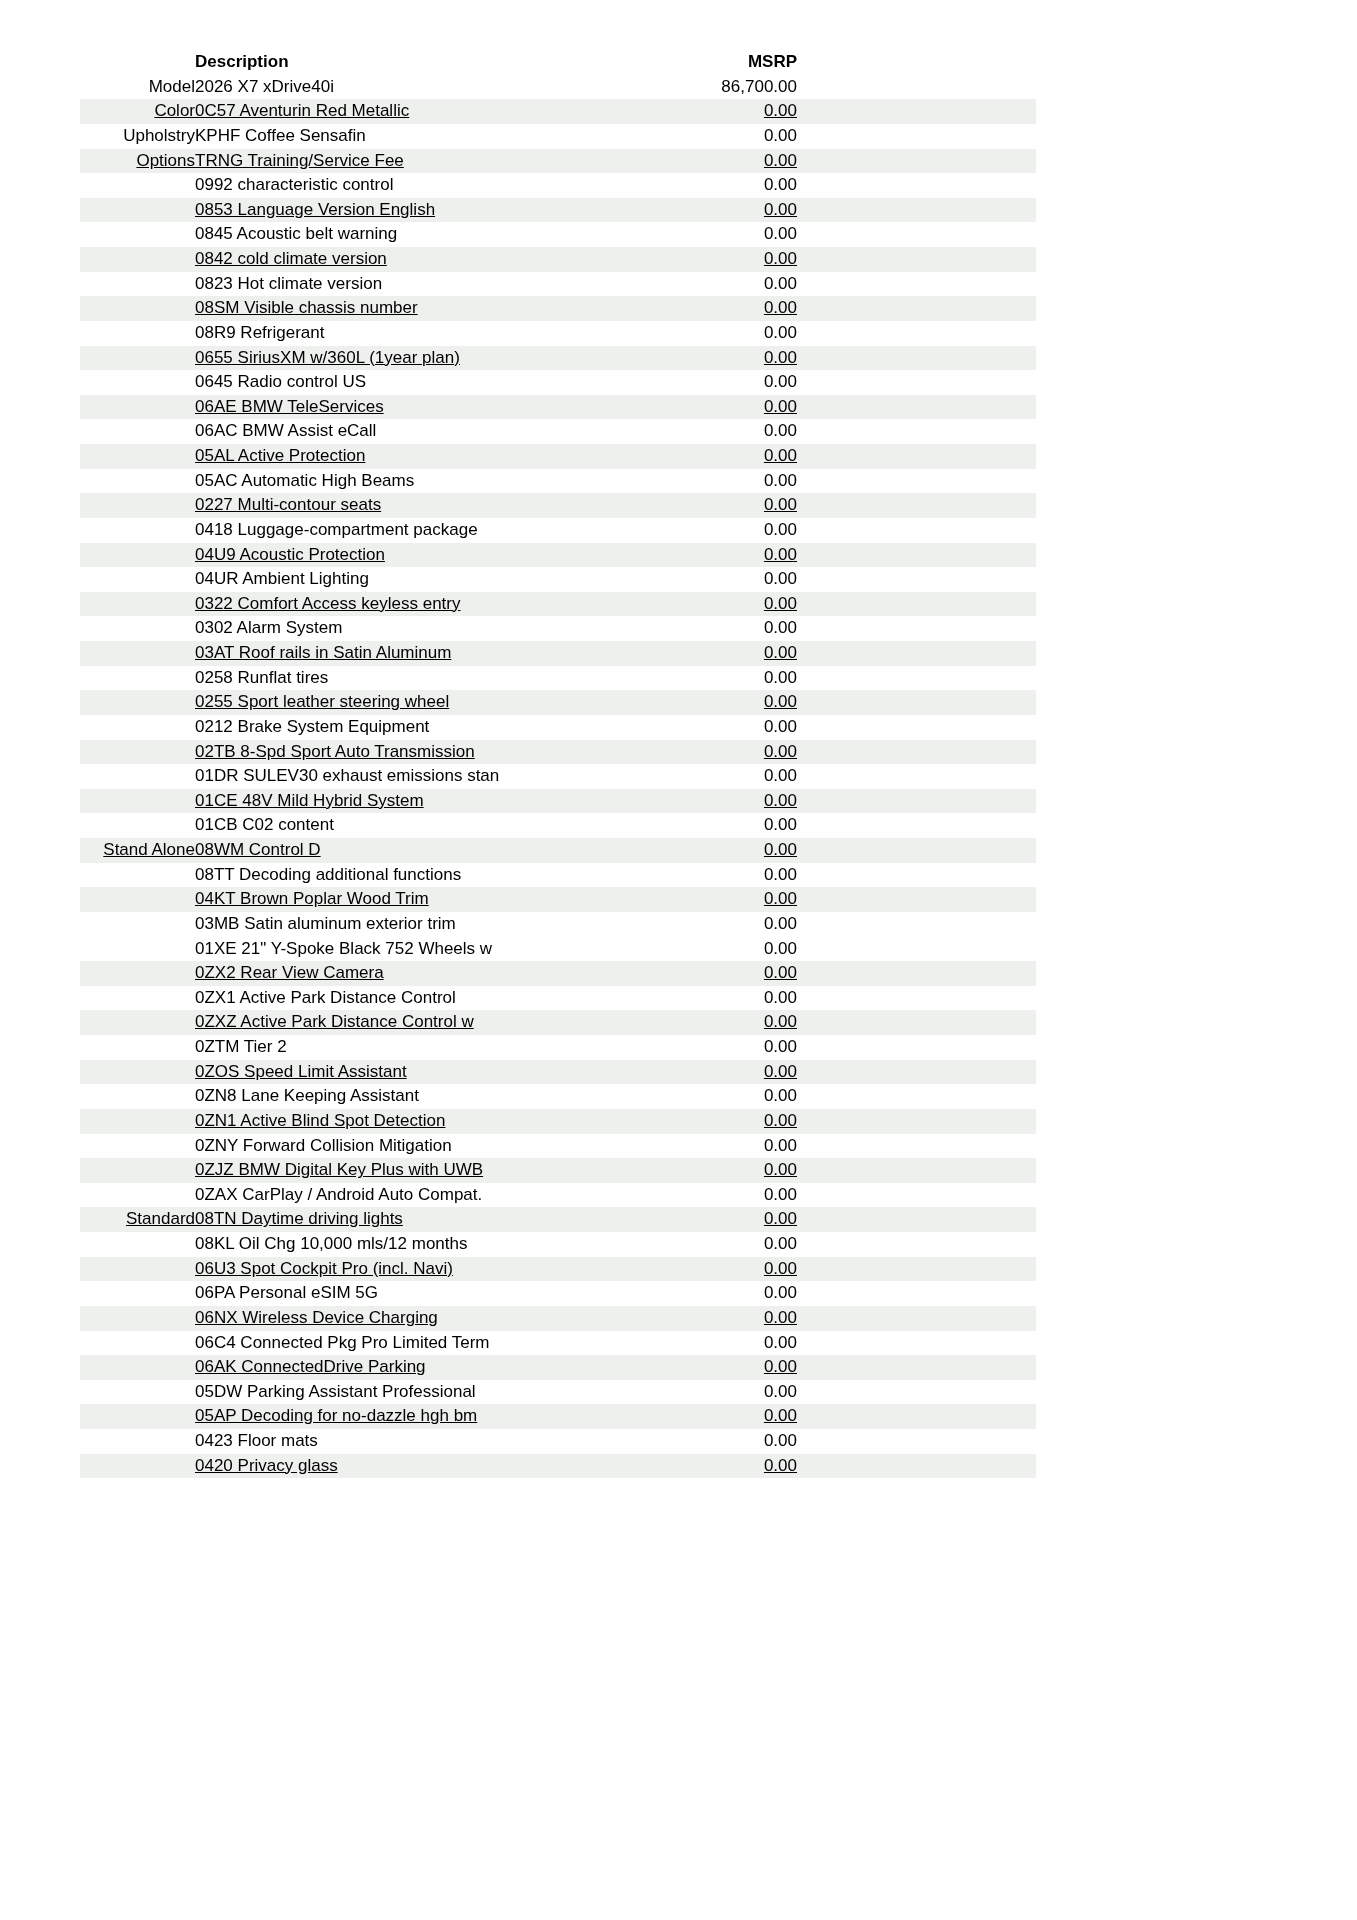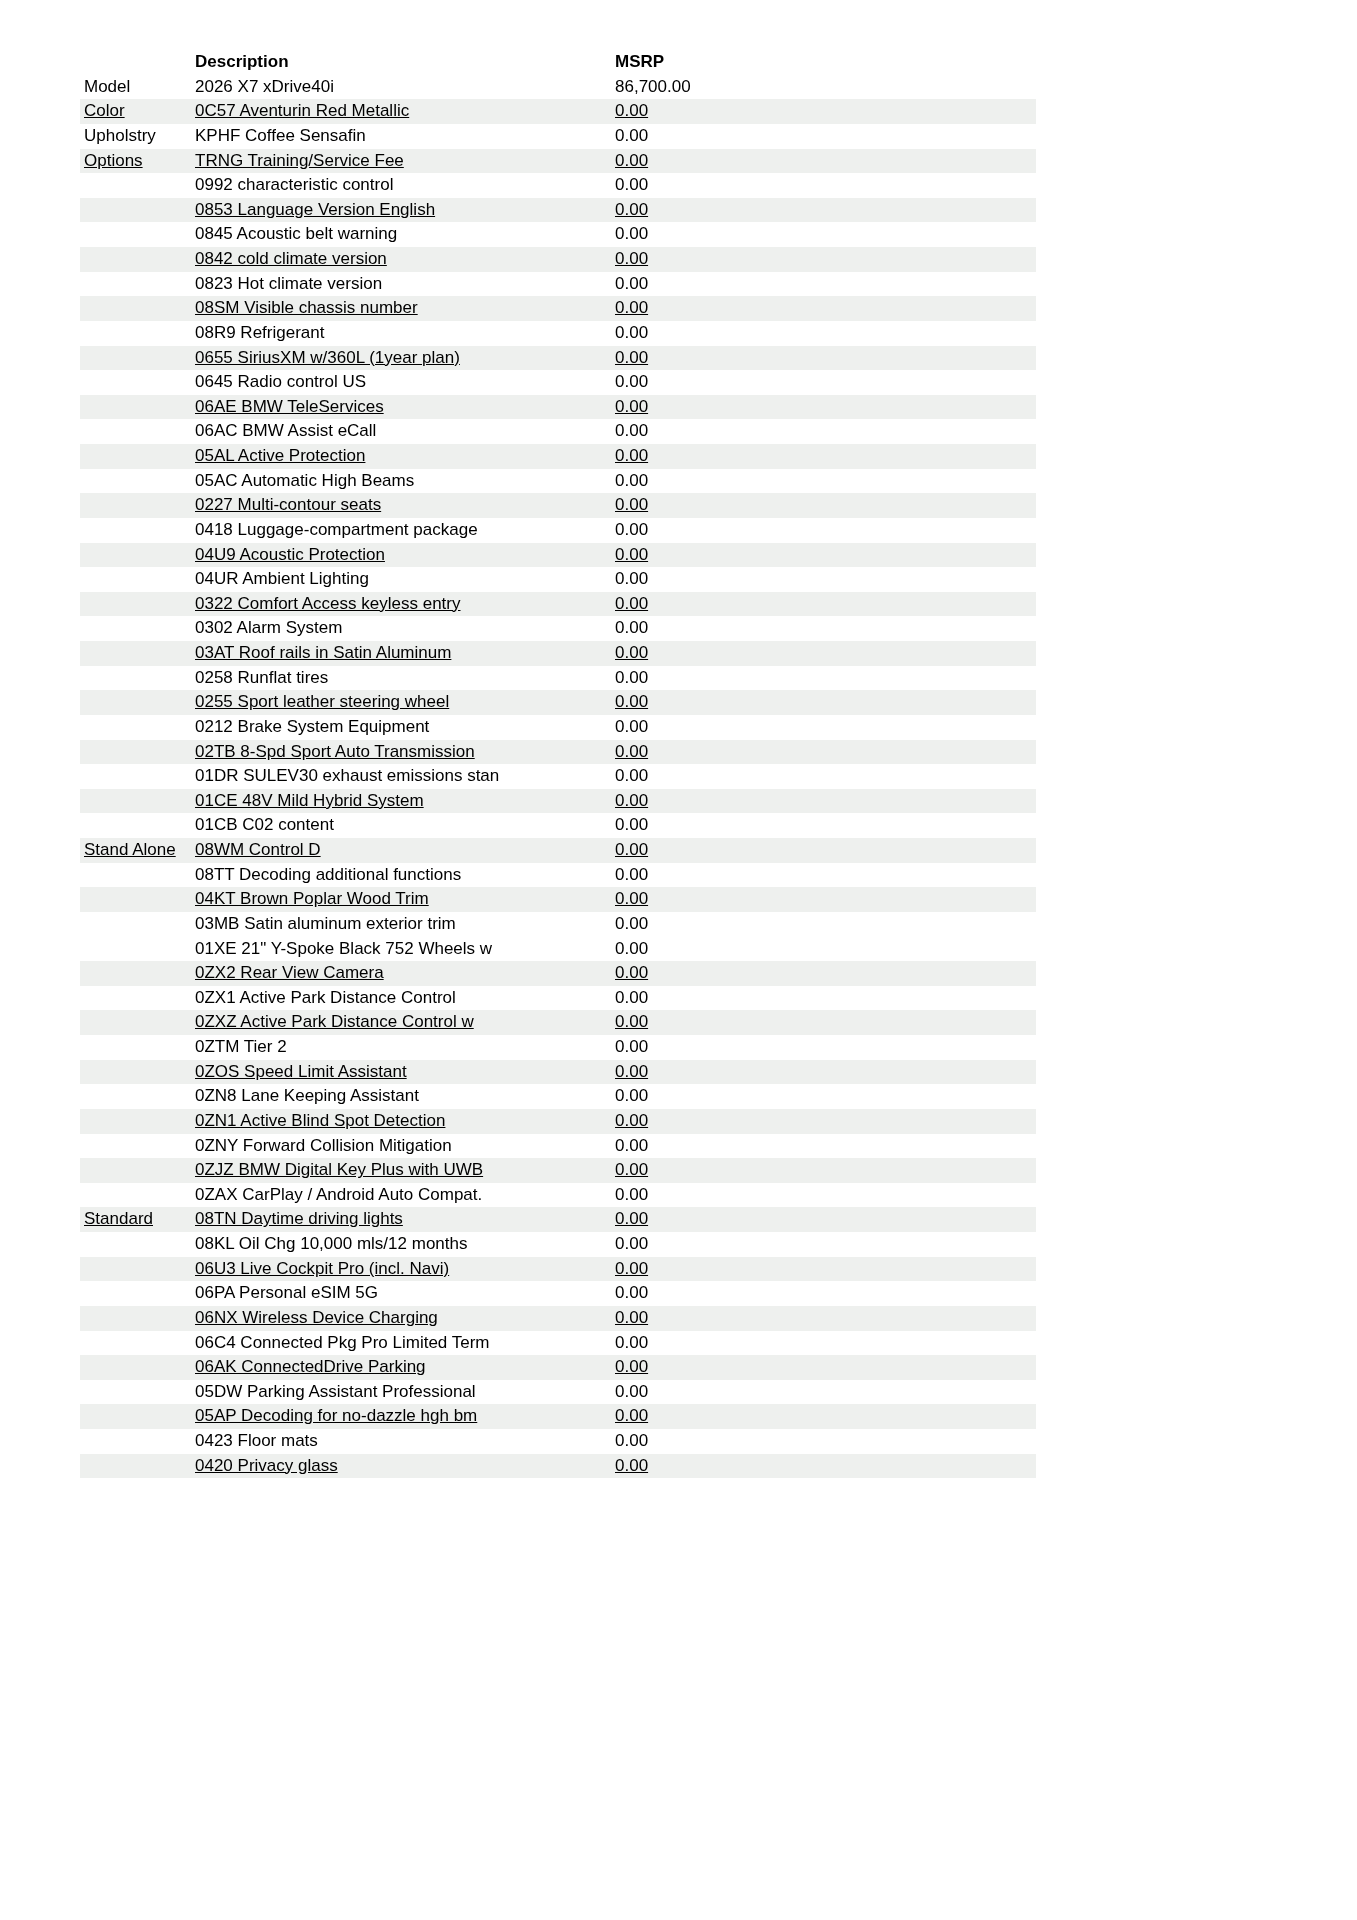--- a/index.html
+++ b/index.html
@@ -33,29 +33,31 @@
   }
   .row.shaded {
     background: var(--row-shade, #eef0ee);
     text-decoration: underline;
   }
   .cell-cat {
     width: 115px;
     padding-left: 4px;
     flex: 0 0 115px;
     overflow: hidden;
+    text-align: right;
   }
   .cell-desc {
     width: 420px;
     flex: 0 0 420px;
     overflow: hidden;
   }
   .cell-msrp {
     width: 182px;
     flex: 0 0 182px;
+    text-align: right;
     overflow: hidden;
   }
   .cell-fill {
     flex: 1 1 auto;
   }
   .header-row .cell-desc,
   .header-row .cell-msrp {
     font-weight: bold;
   }
 </style>
@@ -405,21 +407,21 @@
 
   <div class="row">
     <div class="cell-cat"></div>
     <div class="cell-desc">08KL Oil Chg 10,000 mls/12 months</div>
     <div class="cell-msrp">0.00</div>
     <div class="cell-fill"></div>
   </div>
 
   <div class="row shaded">
     <div class="cell-cat"></div>
-    <div class="cell-desc">06U3 Live Cockpit Pro (incl. Navi)</div>
+    <div class="cell-desc">06U3 Spot Cockpit Pro (incl. Navi)</div>
     <div class="cell-msrp">0.00</div>
     <div class="cell-fill"></div>
   </div>
 
   <div class="row">
     <div class="cell-cat"></div>
     <div class="cell-desc">06PA Personal eSIM 5G</div>
     <div class="cell-msrp">0.00</div>
     <div class="cell-fill"></div>
   </div>

